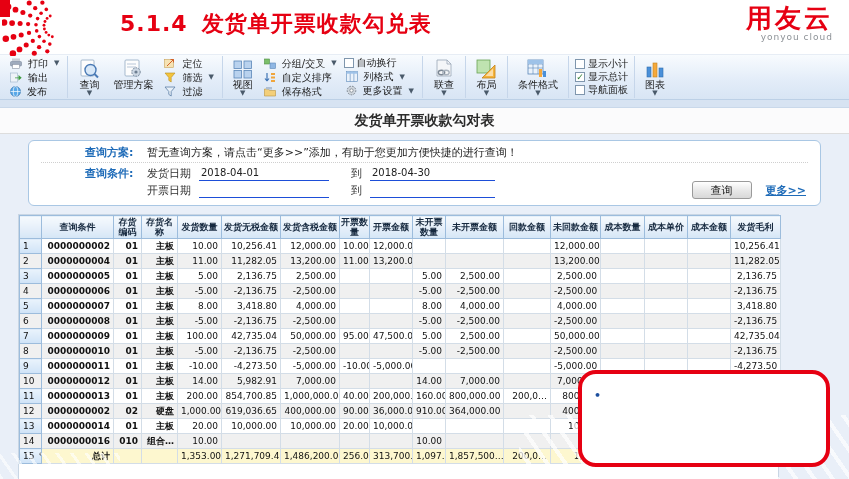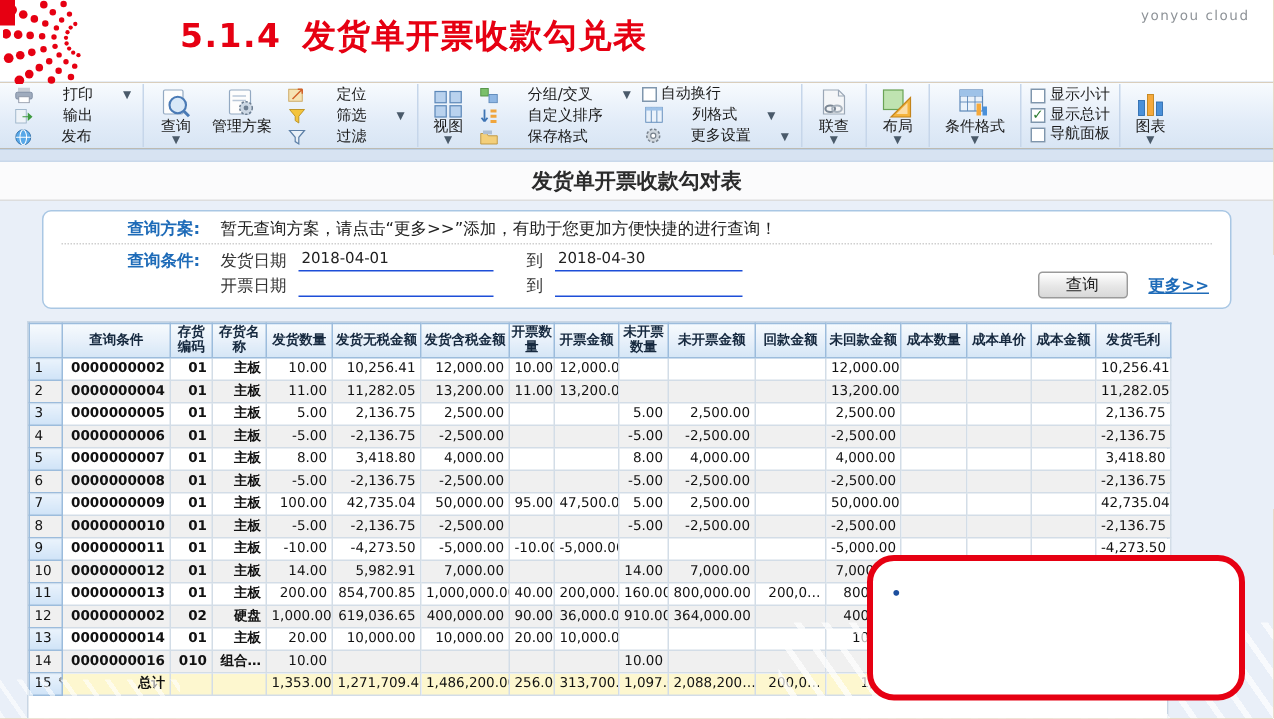--- a/index.html
+++ b/index.html
@@ -17,21 +17,21 @@
   .logo { position:absolute; right:16px; top:5px; text-align:right; }
   .logo .zh { font-size:26px; font-weight:bold; color:#e60012; letter-spacing:3px; line-height:26px; }
   .logo .en { font-size:9px; color:#8d9297; letter-spacing:1px; margin-top:1px; }
 
   
   .ribbon { height:46px; display:flex; align-items:stretch; padding:1px 2px;
             background:linear-gradient(#f8fbfe,#e2ecf8 60%,#d8e5f4);
             border-top:1px solid #e7edf5; border-bottom:1px solid #bcd0e6; }
   .tgroup { display:flex; align-items:center; gap:5px; padding:0 6px; border-right:1px solid #c6d6ea; }
   .stack { display:flex; flex-direction:column; justify-content:center; gap:1px; height:100%; }
-  .sbtn { display:flex; align-items:center; gap:20px; font-size:10px; color:#1b1b1b;
+  .sbtn { display:flex; align-items:center; gap:6px; font-size:10px; color:#1b1b1b;
           padding:0 2px; line-height:13px; white-space:nowrap; cursor:default; }
   .bigbtn { display:flex; flex-direction:column; align-items:center; justify-content:center;
             font-size:10px; color:#1b1b1b; padding:1px 4px 0; line-height:11px; white-space:nowrap; }
   .bigbtn .ic { height:20px; display:flex; align-items:center; }
   .arrow { font-size:7px; color:#4a5a6a; line-height:6px; }
   .chk { display:flex; align-items:center; gap:3px; font-size:10px; color:#1b1b1b; line-height:12px; white-space:nowrap; }
   .checkbox { width:10px; height:10px; border:1px solid #7f96ad; background:#fff; display:inline-flex;
               align-items:center; justify-content:center; font-size:9px; color:#2e7d32; }
   .checkbox.on::after { content:"✓"; font-weight:bold; margin-top:-1px; }
   .ribbon svg { display:block; }
@@ -135,20 +135,21 @@
           <circle cx="10.9" cy="53.6" r="3.24" fill="#e60012"></circle>
           <circle cx="3.8" cy="38.8" r="3.24" fill="#e60012"></circle>
           <circle cx="2.1" cy="22.6" r="3.24" fill="#e60012"></circle>
           <circle cx="6.1" cy="6.7" r="3.24" fill="#e60012"></circle>
         </svg>
     </div>
     <div class="doc-heading">
       <span class="num">5.1.4</span><span>发货单开票收款勾兑表</span>
     </div>
     <div class="logo">
+      <div class="zh">用友云</div>
       <div class="en">yonyou cloud</div>
     </div>
   </div>
 
   <div class="ribbon">
 
     <div class="tgroup">
       <div class="stack">
         <div class="sbtn">
           <span>
@@ -740,21 +741,21 @@
               <td class="rownum">15<span class="pencil">✎</span></td>
               <td class="l">总计</td>
               <td class="l"></td>
               <td class="l"></td>
               <td class="r">1,353.00</td>
               <td class="r">1,271,709.40</td>
               <td class="r">1,486,200.00</td>
               <td class="r">256.00</td>
               <td class="r">313,700…</td>
               <td class="r">1,097.00</td>
-              <td class="r">2,088,200…</td>
+              <td class="r">1,857,500…</td>
               <td class="r">200,0…</td>
               <td class="r">1,2…</td>
               <td class="r"></td>
               <td class="r"></td>
               <td class="r"></td>
               <td class="r"></td>
             </tr>
           </tbody>
       </table>
     </div>

